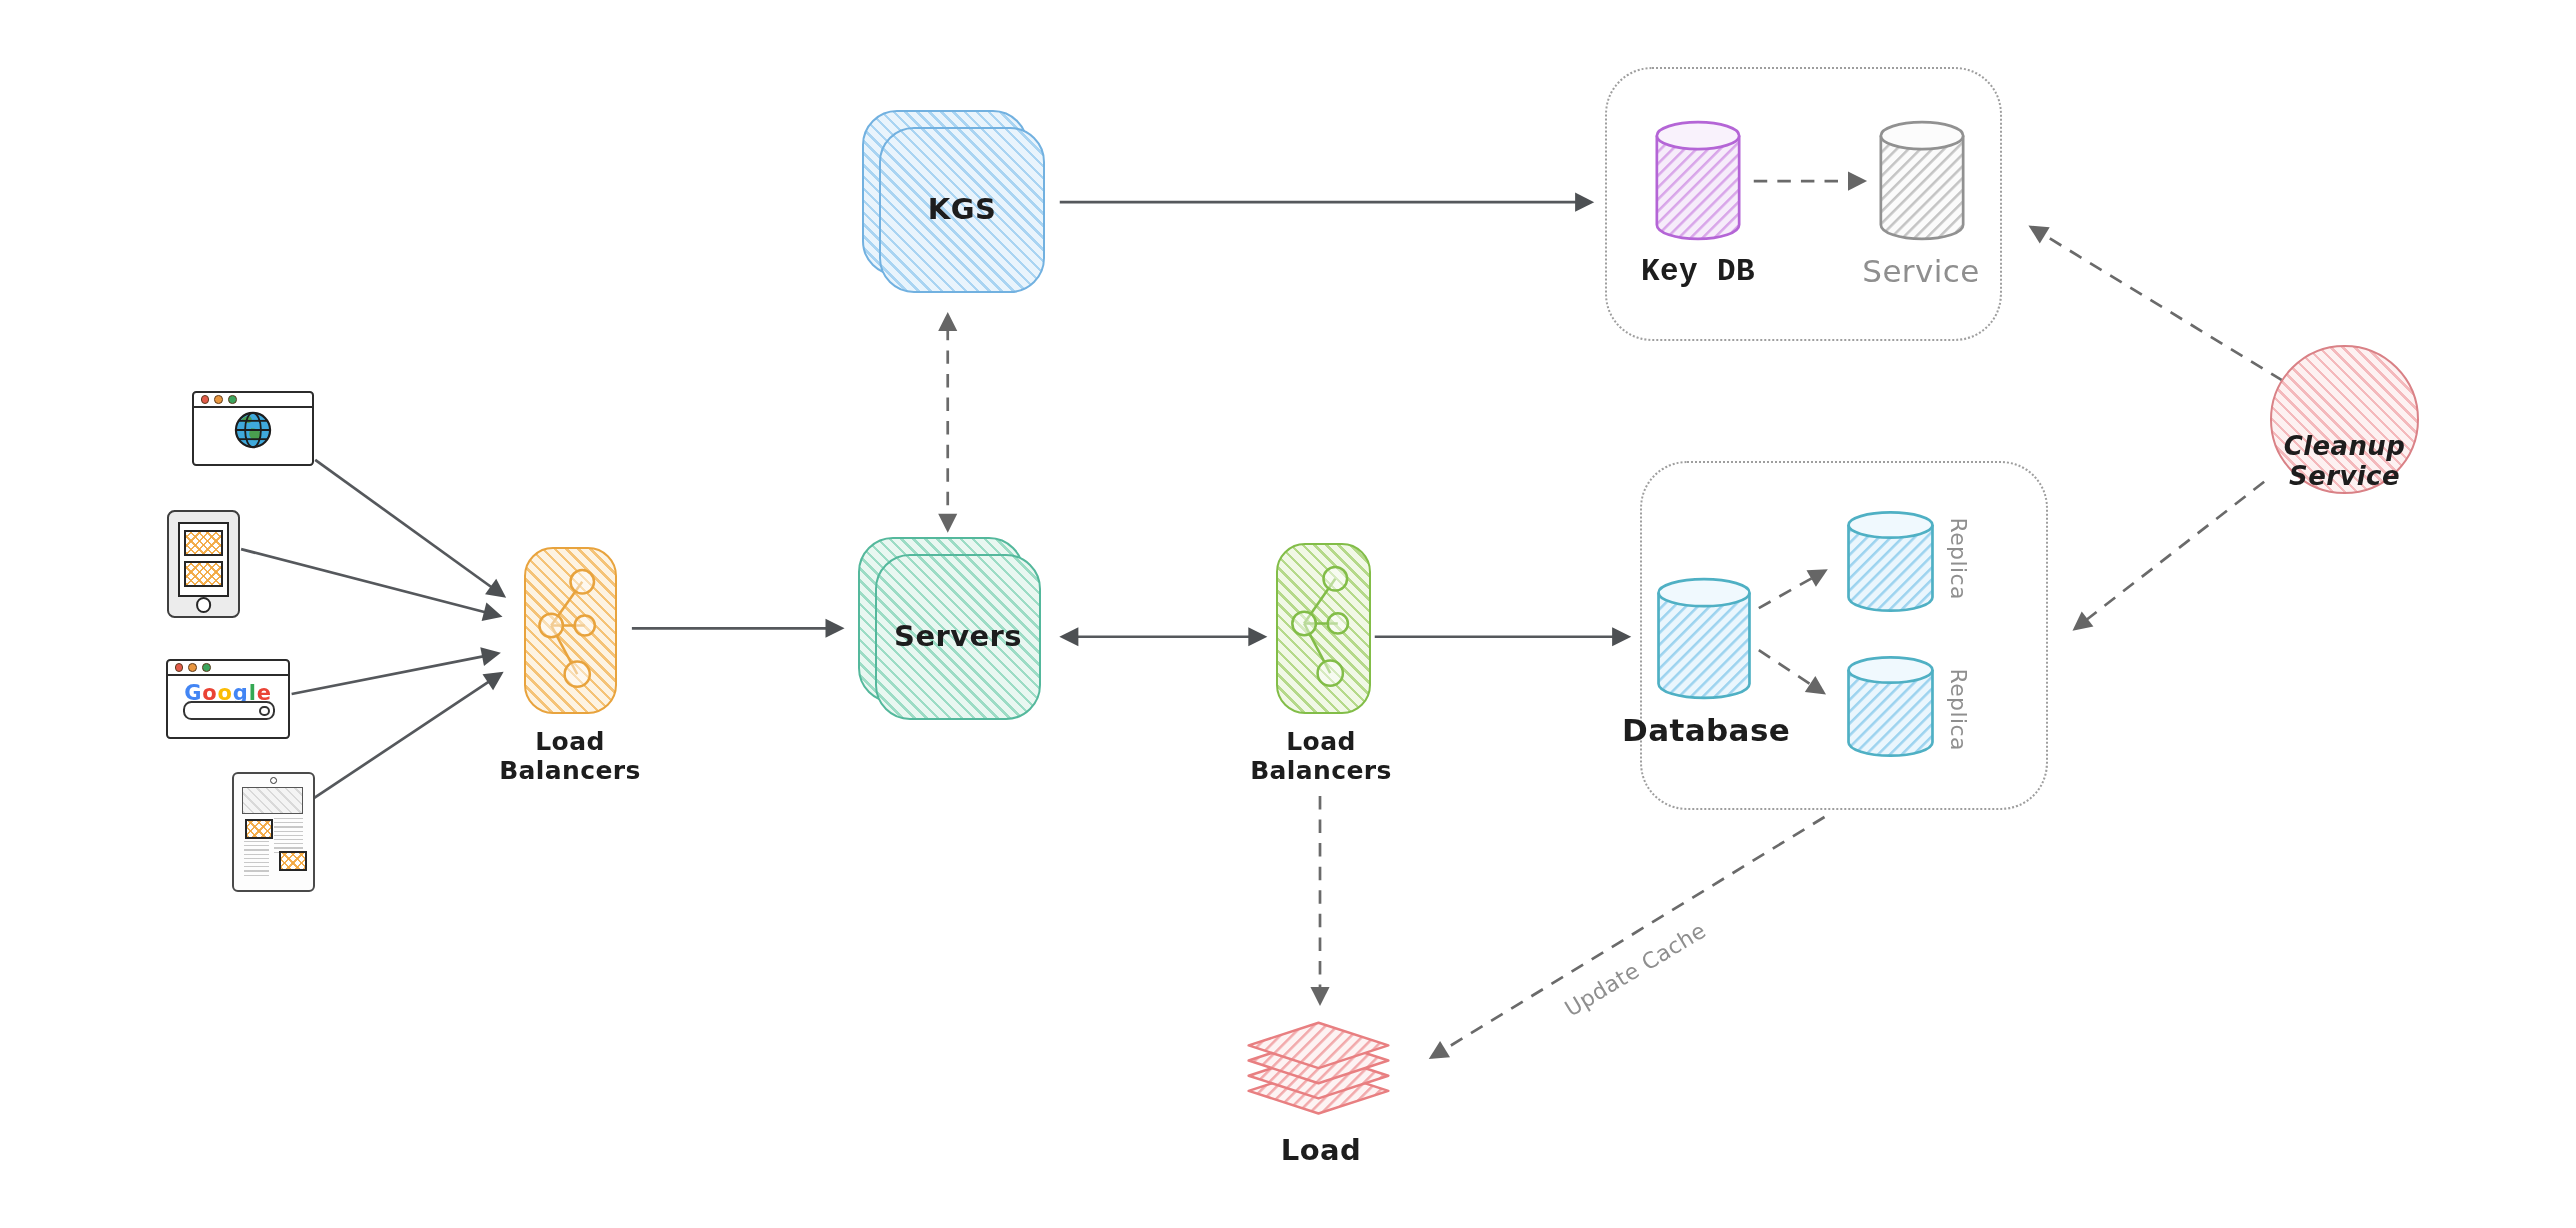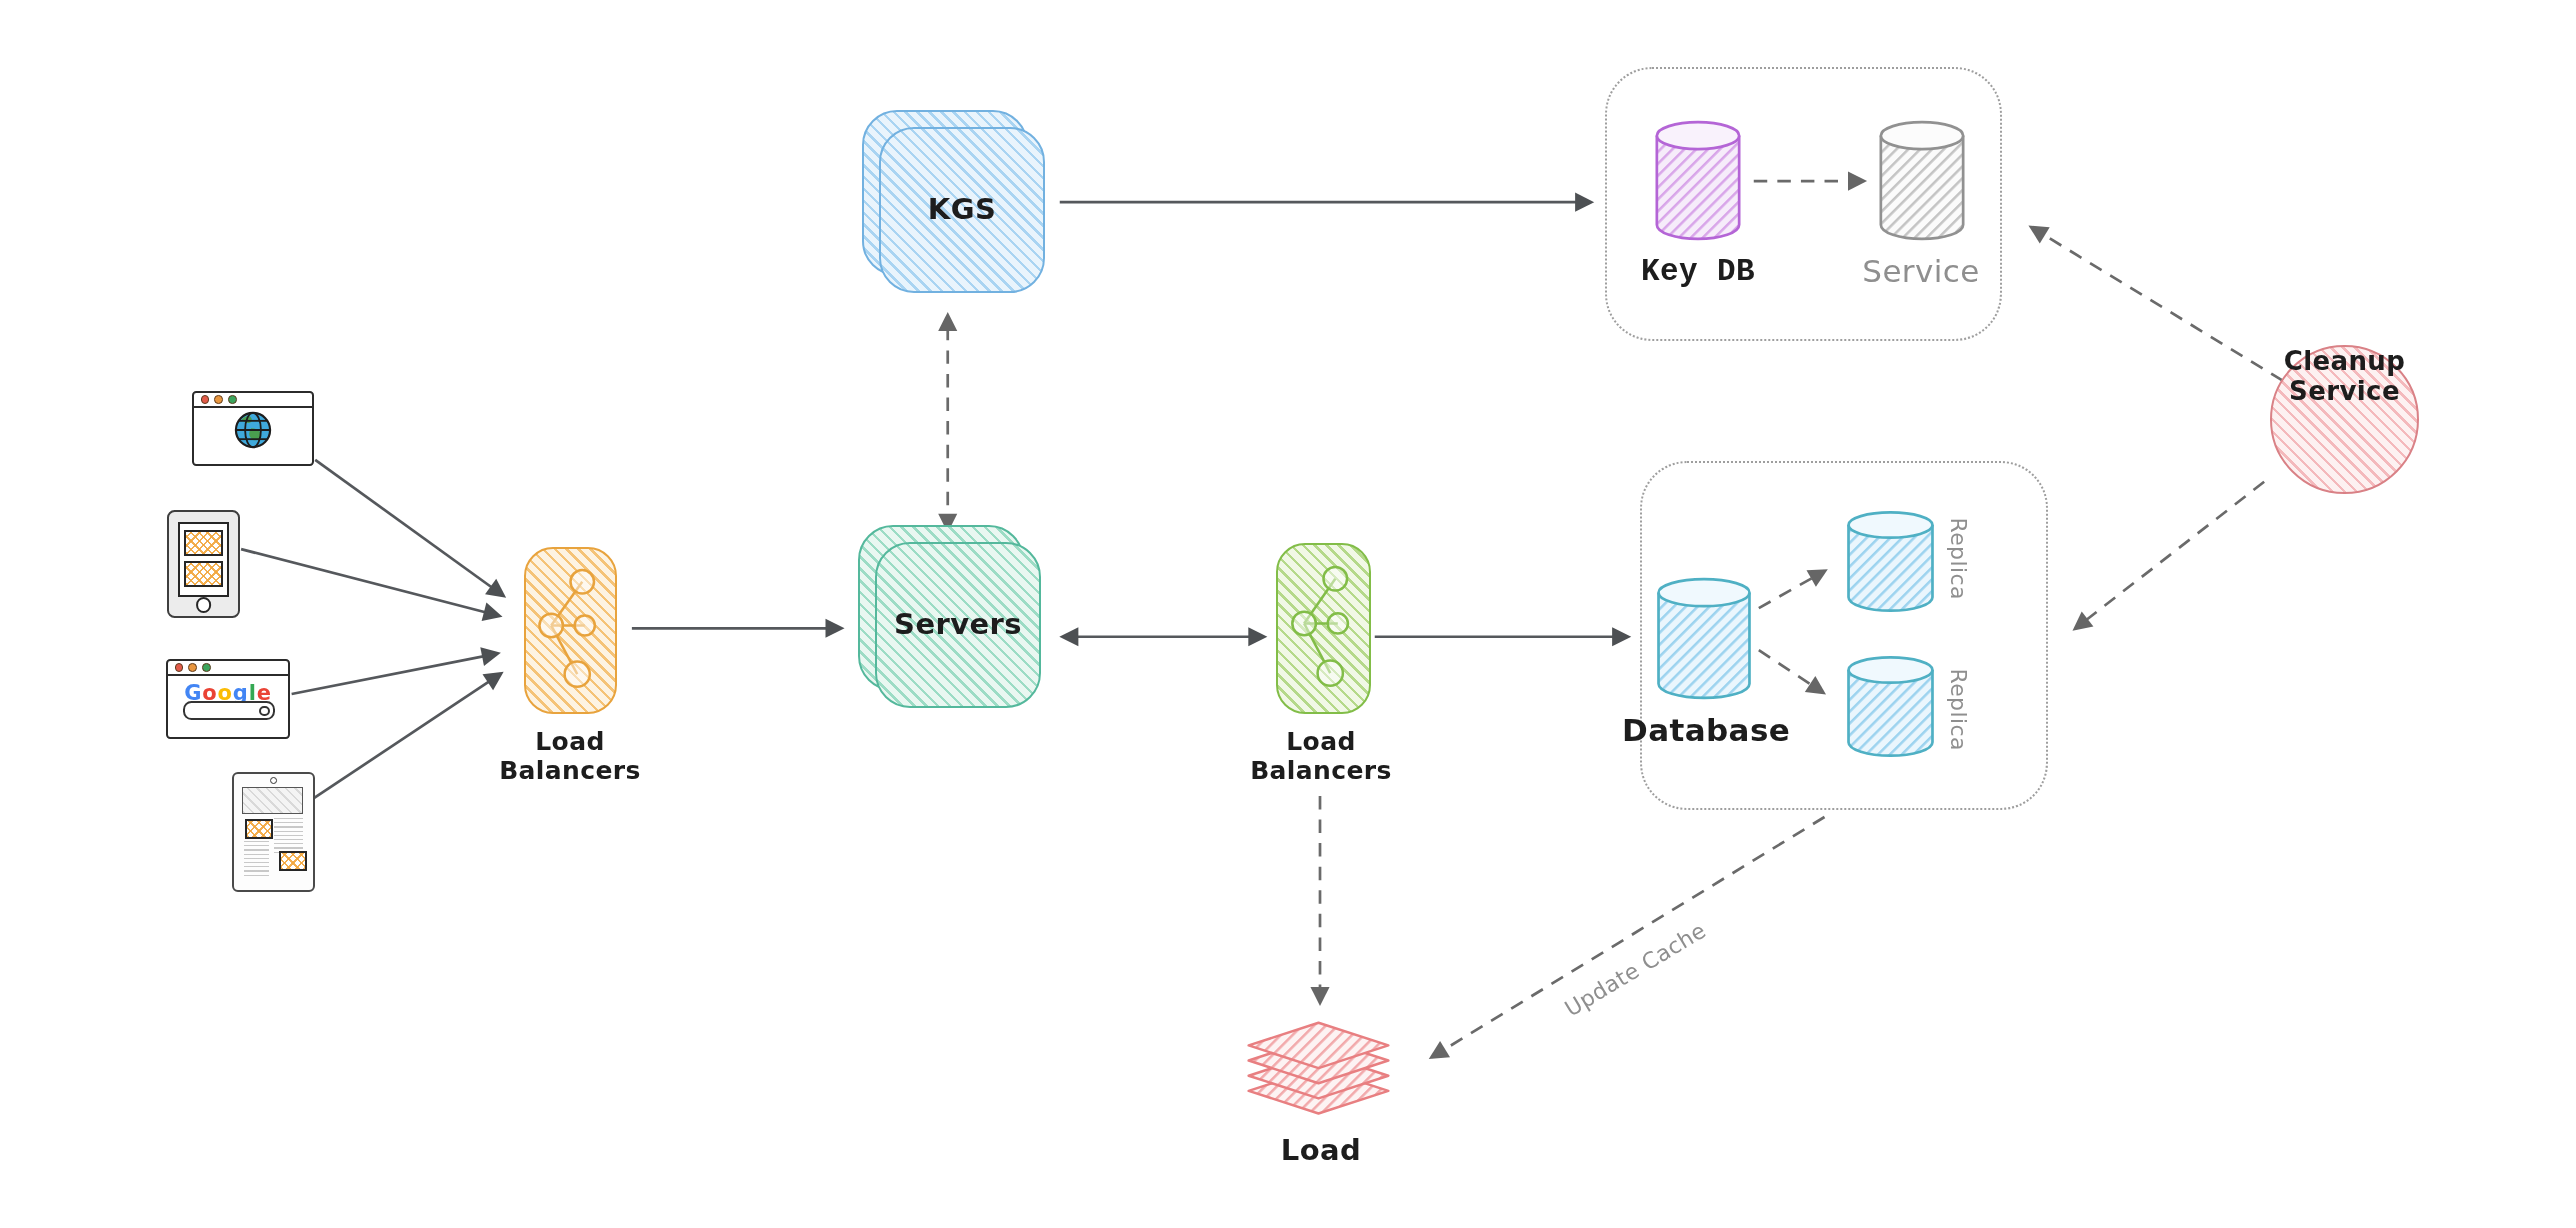--- a/index.html
+++ b/index.html
@@ -19,21 +19,21 @@
   
   .sq{position:absolute;width:162px;height:162px;border-radius:35px;border:2.5px solid;}
   .kgs-sq{border-color:#72b1e0;background:repeating-linear-gradient(45deg,#a9d4f2 0 2.5px,#e9f4fc 2.5px 8.4px);}
   .srv-sq{border-color:#54b89c;background:repeating-linear-gradient(45deg,#9cdcc5 0 2.5px,#e9f7f1 2.5px 8.4px);}
   .lb-box{position:absolute;border-radius:29px;border:2.5px solid;display:flex;align-items:center;justify-content:center;}
   .lb-orange{border-color:#e8a33d;background:repeating-linear-gradient(45deg,#f5c377 0 2.5px,#fdf3e2 2.5px 8.4px);}
   .lb-green{border-color:#82bd48;background:repeating-linear-gradient(45deg,#b5d98a 0 2.5px,#f1f8e6 2.5px 8.4px);}
   .group{position:absolute;border:2.5px dotted #9e9e9e;border-radius:47px;}
   .cleanup{position:absolute;width:145px;height:145px;border-radius:50%;border:2.5px solid #d98186;
            background:repeating-linear-gradient(45deg,#f4b9bc 0 2.5px,#fdf1f1 2.5px 8.4px);
-           display:flex;align-items:flex-start;justify-content:center;}
+           display:flex;align-items:flex-end;justify-content:center;font-style:italic;}
   .cleanup .lbl{position:static;font-size:26px;}
 
   
   .winframe{position:absolute;background:#fff;border:2.5px solid #2b2b2b;border-radius:4.2px;}
   .winbar{height:12.6px;border-bottom:2.5px solid #2b2b2b;display:flex;align-items:center;gap:5px;padding-left:6.7px;}
   .dot{width:6.7px;height:6.7px;border-radius:50%;border:1.3px solid #5d3b1e;}
   .dot.r{background:#e25b4a;} .dot.o{background:#e8963f;} .dot.g{background:#3ba55d;}
   .phone{position:absolute;background:#ececec;border:2.9px solid #3f3f3f;border-radius:7.6px;}
   .phone .screen{position:absolute;left:9.3px;top:10px;width:47px;height:71px;background:#fff;border:2.5px solid #262626;}
   .xhatch{background-color:#fff;background-image:
@@ -176,21 +176,21 @@
   <div class="lbl small-lbl" style="left:486px;top:728px;width:168px;">Load
 Balancers</div>
 
   <div class="abs" style="left:862px;top:110px;width:180px;height:180px;padding-left:19px;">
     <div class="sq kgs-sq" style="left:0;top:0;"></div>
     <div class="sq kgs-sq" style="left:17px;top:17px;display:flex;align-items:center;justify-content:center;">
       <span class="lbl node-lbl" style="position:static;">KGS</span>
     </div>
   </div>
 
-  <div class="abs" style="left:858px;top:525px;width:180px;height:180px;">
+  <div class="abs" style="left:858px;top:537px;width:180px;height:180px;">
     <div class="sq srv-sq" style="left:0;top:0;"></div>
     <div class="sq srv-sq" style="left:17px;top:17px;display:flex;align-items:center;justify-content:center;">
       <span class="lbl node-lbl" style="position:static;">Servers</span>
     </div>
   </div>
 
   <div class="lb-box lb-green" style="left:1276px;top:543px;width:91px;height:167px;">
     <svg width="91" height="167" viewBox="0 0 108 198">
       <g stroke="#82bd48" stroke-width="3" fill="rgba(255,255,255,0.45)">
         <line x1="31" y1="93" x2="68" y2="40"></line>

